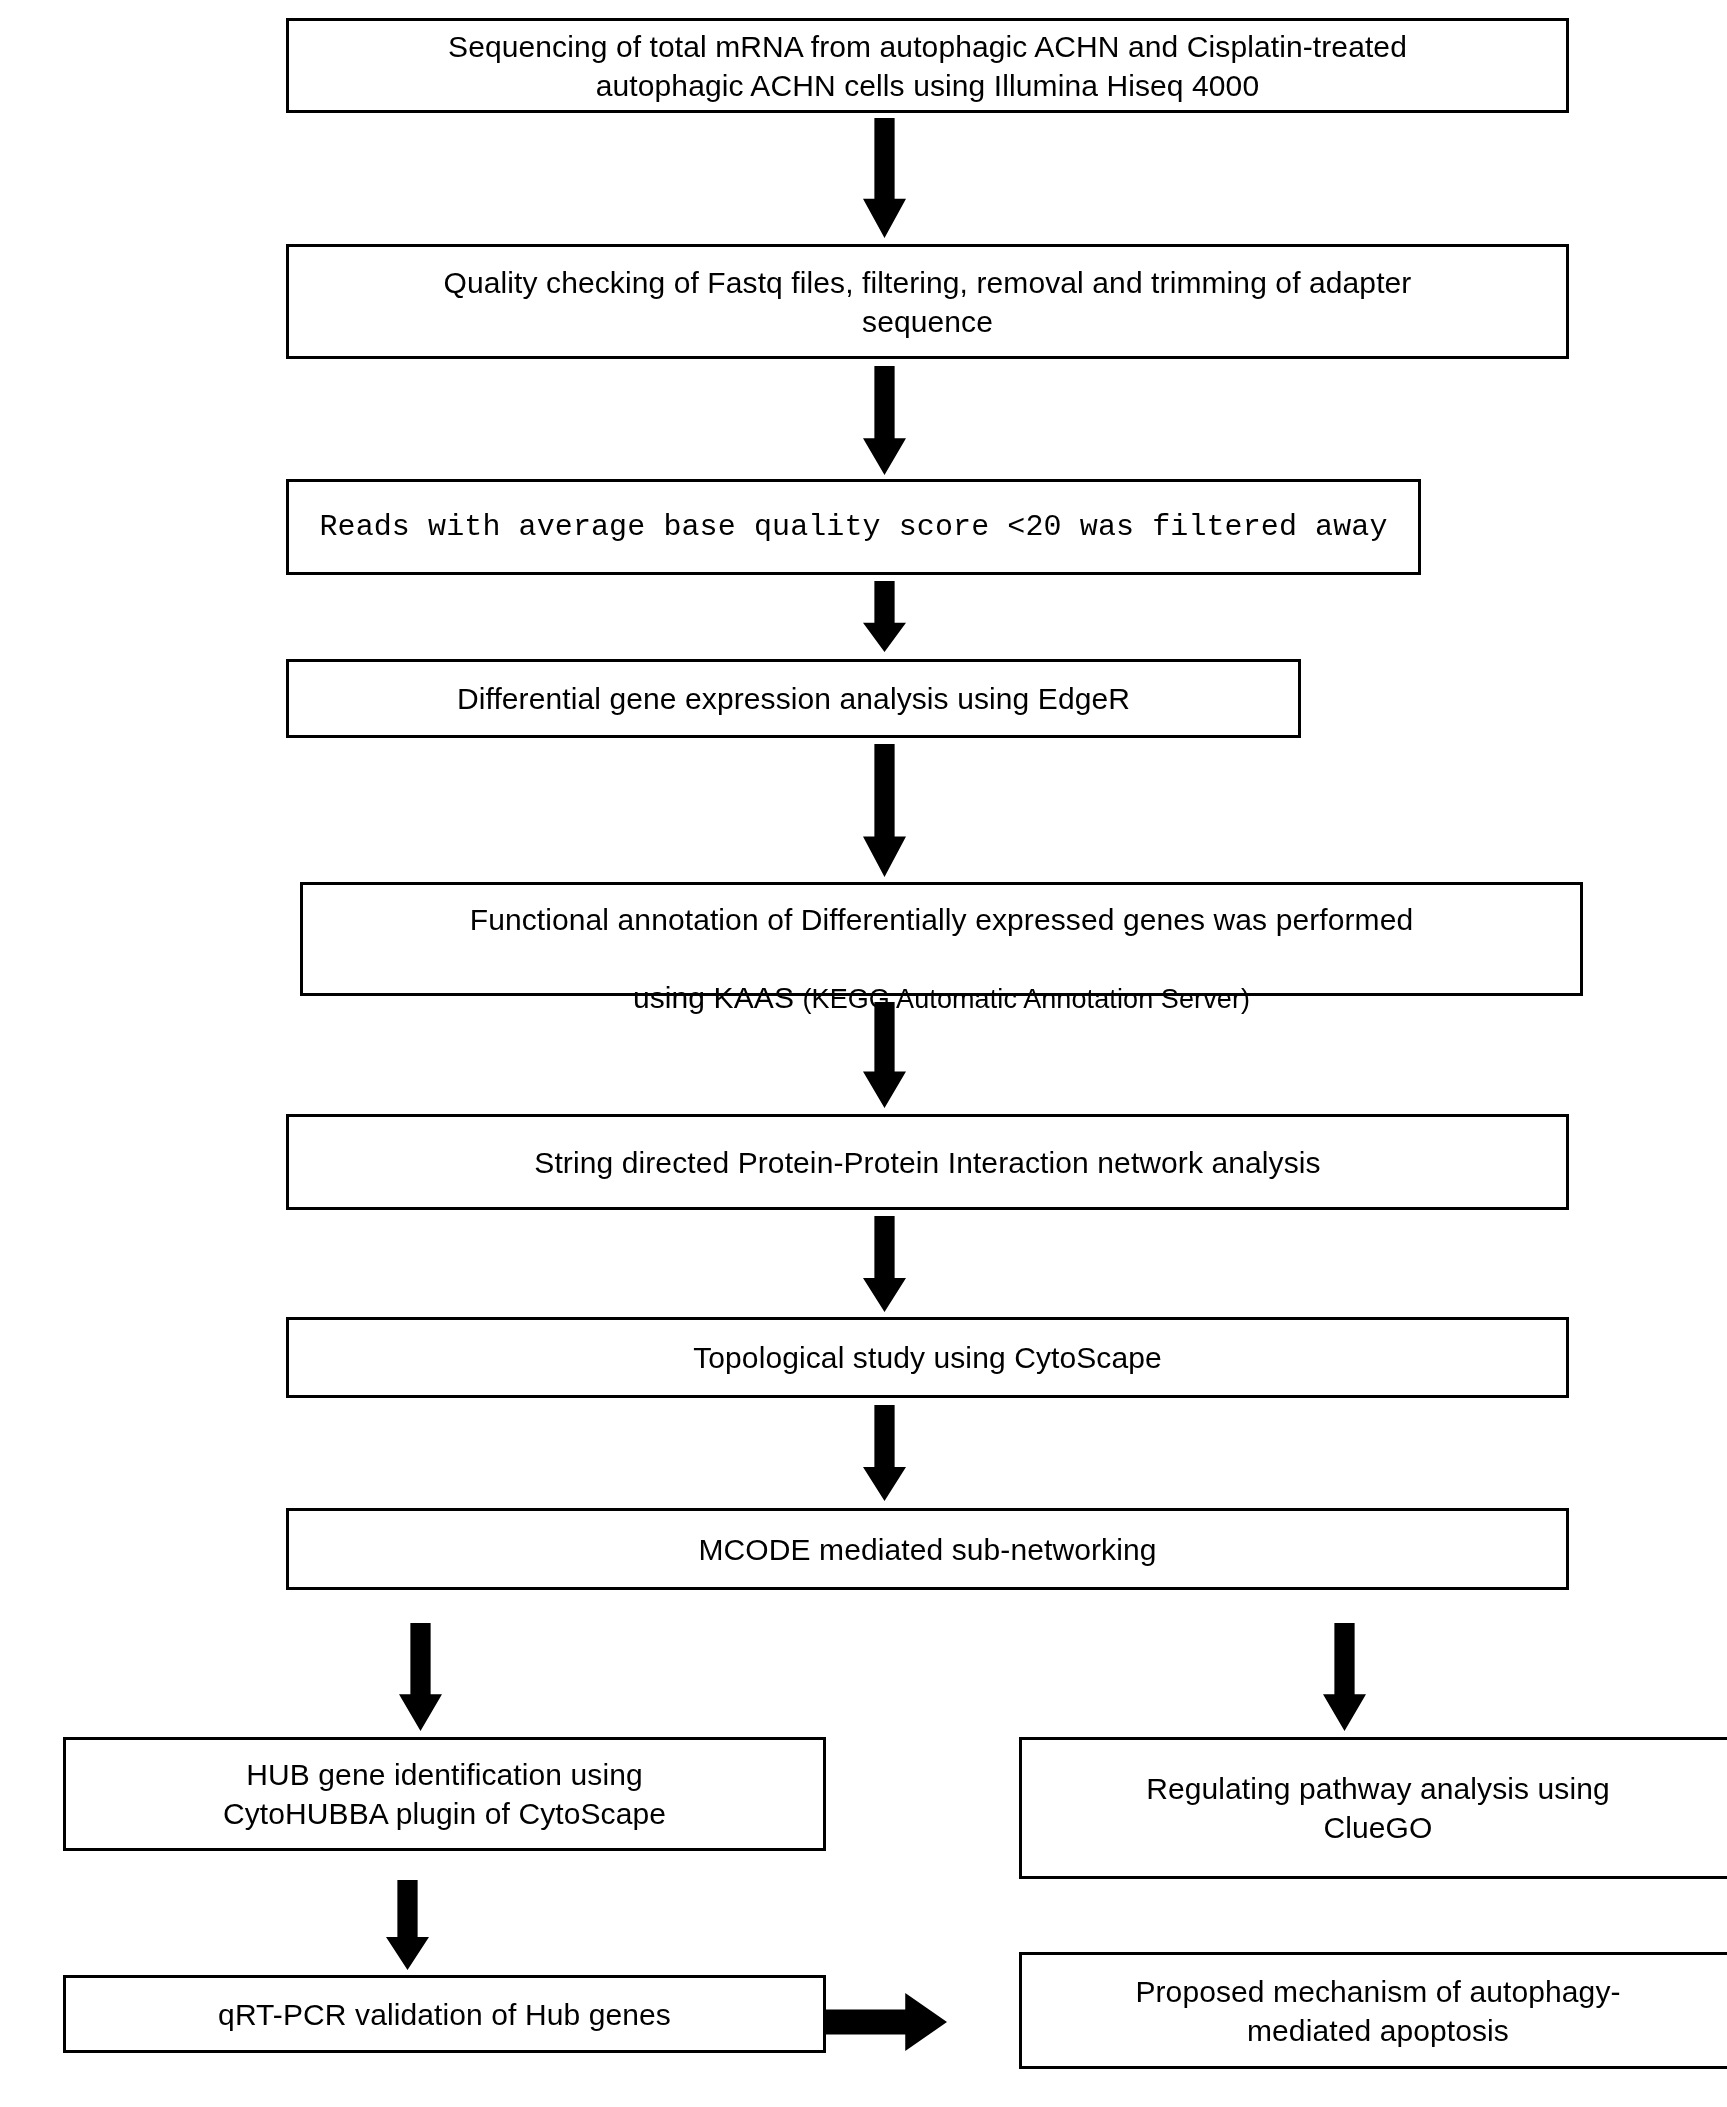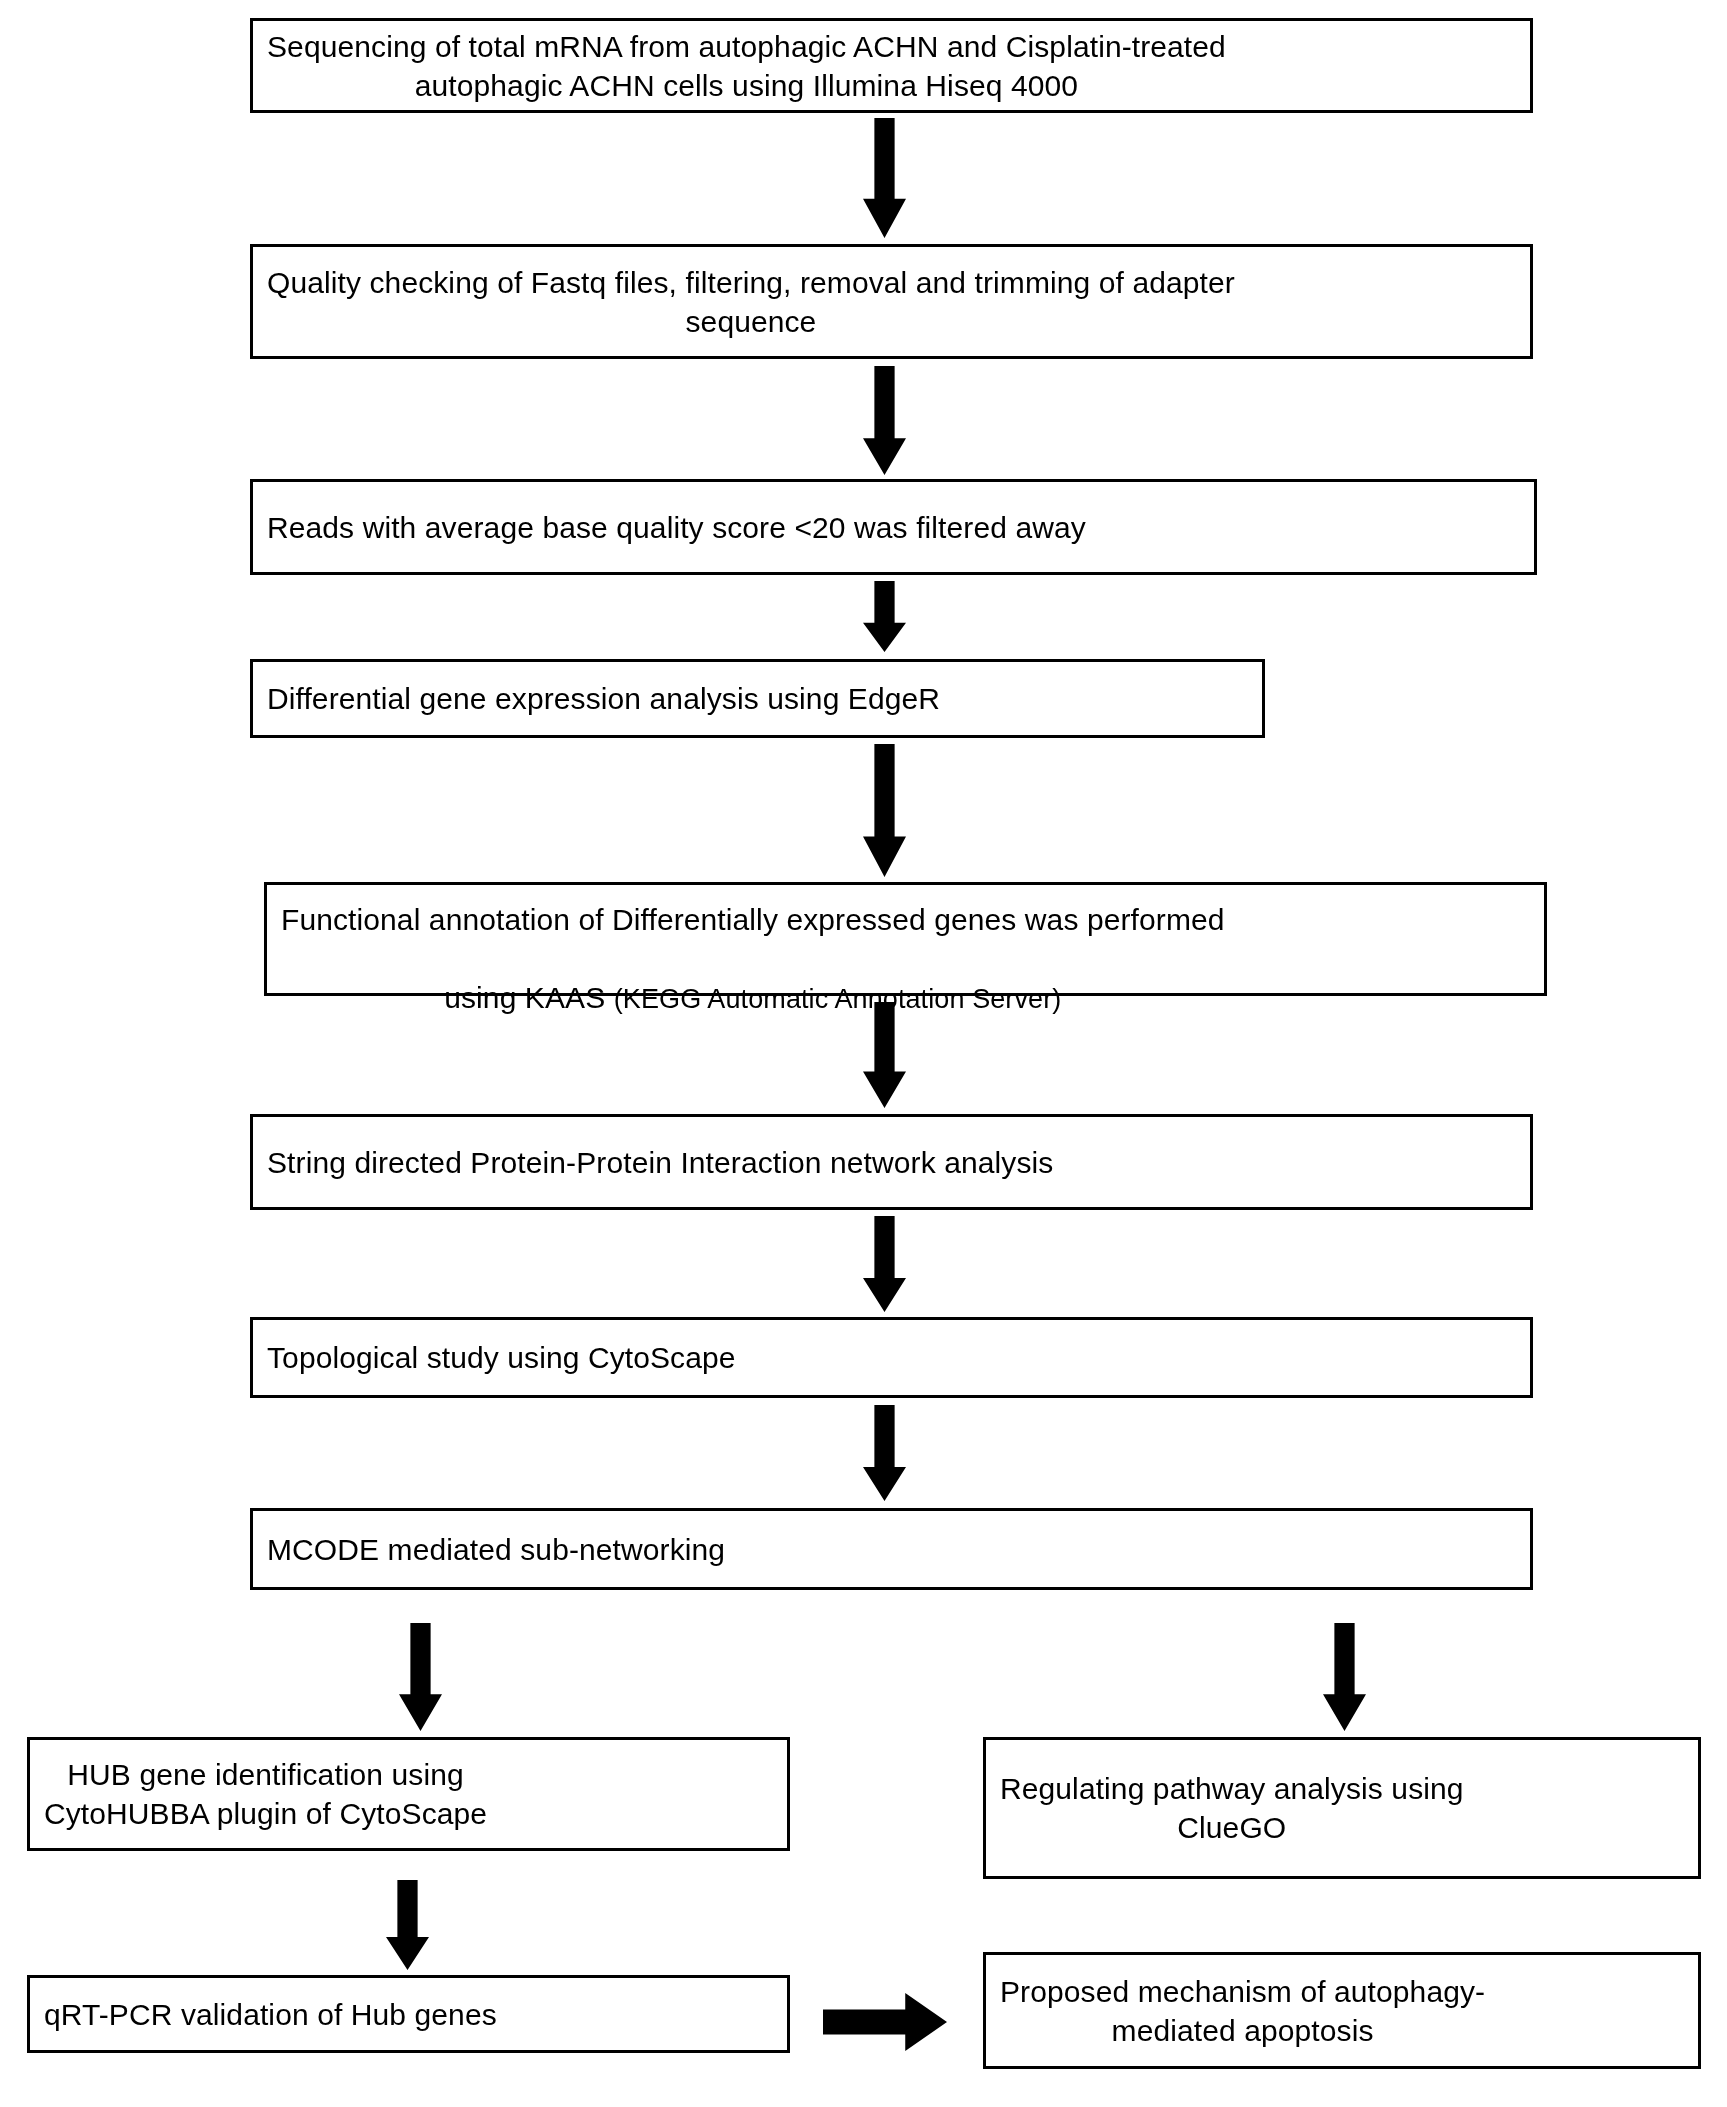--- a/index.html
+++ b/index.html
@@ -17,23 +17,24 @@
     color: #000000;
     overflow: hidden;
   }
   .node {
     position: absolute;
     box-sizing: border-box;
     border: 3.8px solid #000000;
     background: #ffffff;
     display: flex;
     align-items: center;
-    justify-content: flex-start;
+    justify-content: center;
     text-align: center;
     padding: 3.8px 14px;
+    margin-left: 36px;
   }
   .node-label {
     font-size: 30px;
     line-height: 1.30;
     letter-spacing: 0.1px;
     white-space: pre-line;
     display: block;
   }
   .node-label .sub {
     font-size: 27px;
@@ -70,21 +71,21 @@
     <span class="node-label">Quality checking of Fastq files, filtering, removal and trimming of adapter
 sequence</span>
   </div>
 
   <div class="arrow-v" style="left:863px; top:366px; width:43px; height:109px;">
     <svg viewBox="0 0 68 172" preserveAspectRatio="none" aria-hidden="true">
       <polygon points="18,0 50,0 50,114 68,114 34,172 0,114 18,114" fill="#000000"></polygon>
     </svg>
   </div>
 
-  <div class="node" style="left:250px; top:479px; width:1287px; height:96px;">
+  <div class="node" style="left:250px; top:479px; width:1135px; height:96px;font-family:Liberation Mono, monospace;">
     <span class="node-label">Reads with average base quality score &lt;20 was filtered away</span>
   </div>
 
   <div class="arrow-v" style="left:863px; top:581px; width:43px; height:71px;">
     <svg viewBox="0 0 68 112" preserveAspectRatio="none" aria-hidden="true">
       <polygon points="18,0 50,0 50,66 68,66 34,112 0,66 18,66" fill="#000000"></polygon>
     </svg>
   </div>
 
   <div class="node" style="left:250px; top:659px; width:1015px; height:79px;">

